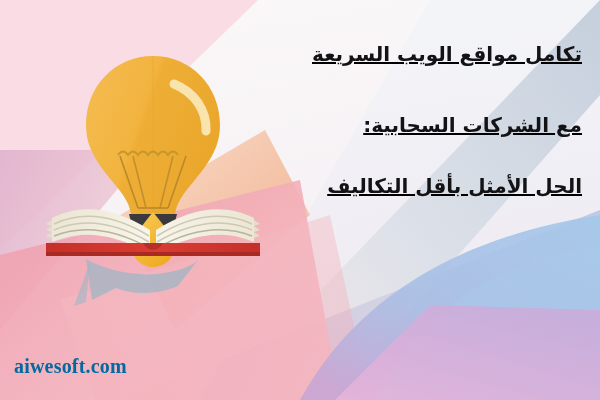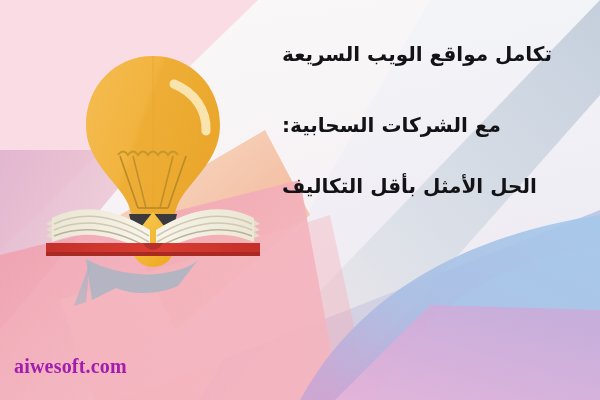--- a/index.html
+++ b/index.html
@@ -33,21 +33,22 @@
     width:250px; height:270px;
   }
   #illustration svg { display:block; width:100%; height:100%; }
 
   
   #text-block {
     position:absolute;
     right:18px; top:42px;
     width:300px;
     direction:rtl;
-    text-align:left;
+    text-align:right;
+    text-decoration:underline;
   }
   .headline-line {
     font-family:"DejaVu Sans", "Liberation Sans", sans-serif;
     font-size:20px;
     font-weight:700;
     color:#131316;
     line-height:1.25;
     letter-spacing:0px;
     white-space:nowrap;
     direction:rtl;
@@ -57,21 +58,21 @@
   #line-2 { margin-bottom:36px; }
   #line-3 { margin-bottom:12px; }
 
   
   #watermark {
     position:absolute;
     left:14px; bottom:22px;
     font-family:"Liberation Serif", "DejaVu Serif", serif;
     font-size:20px;
     font-weight:700;
-    color:#a21caf;
+    color:#0369a1;
     letter-spacing:0.2px;
     direction:ltr;
     user-select:none;
   }
 </style>
 </head>
 <body>
 
 <div id="banner">
 

